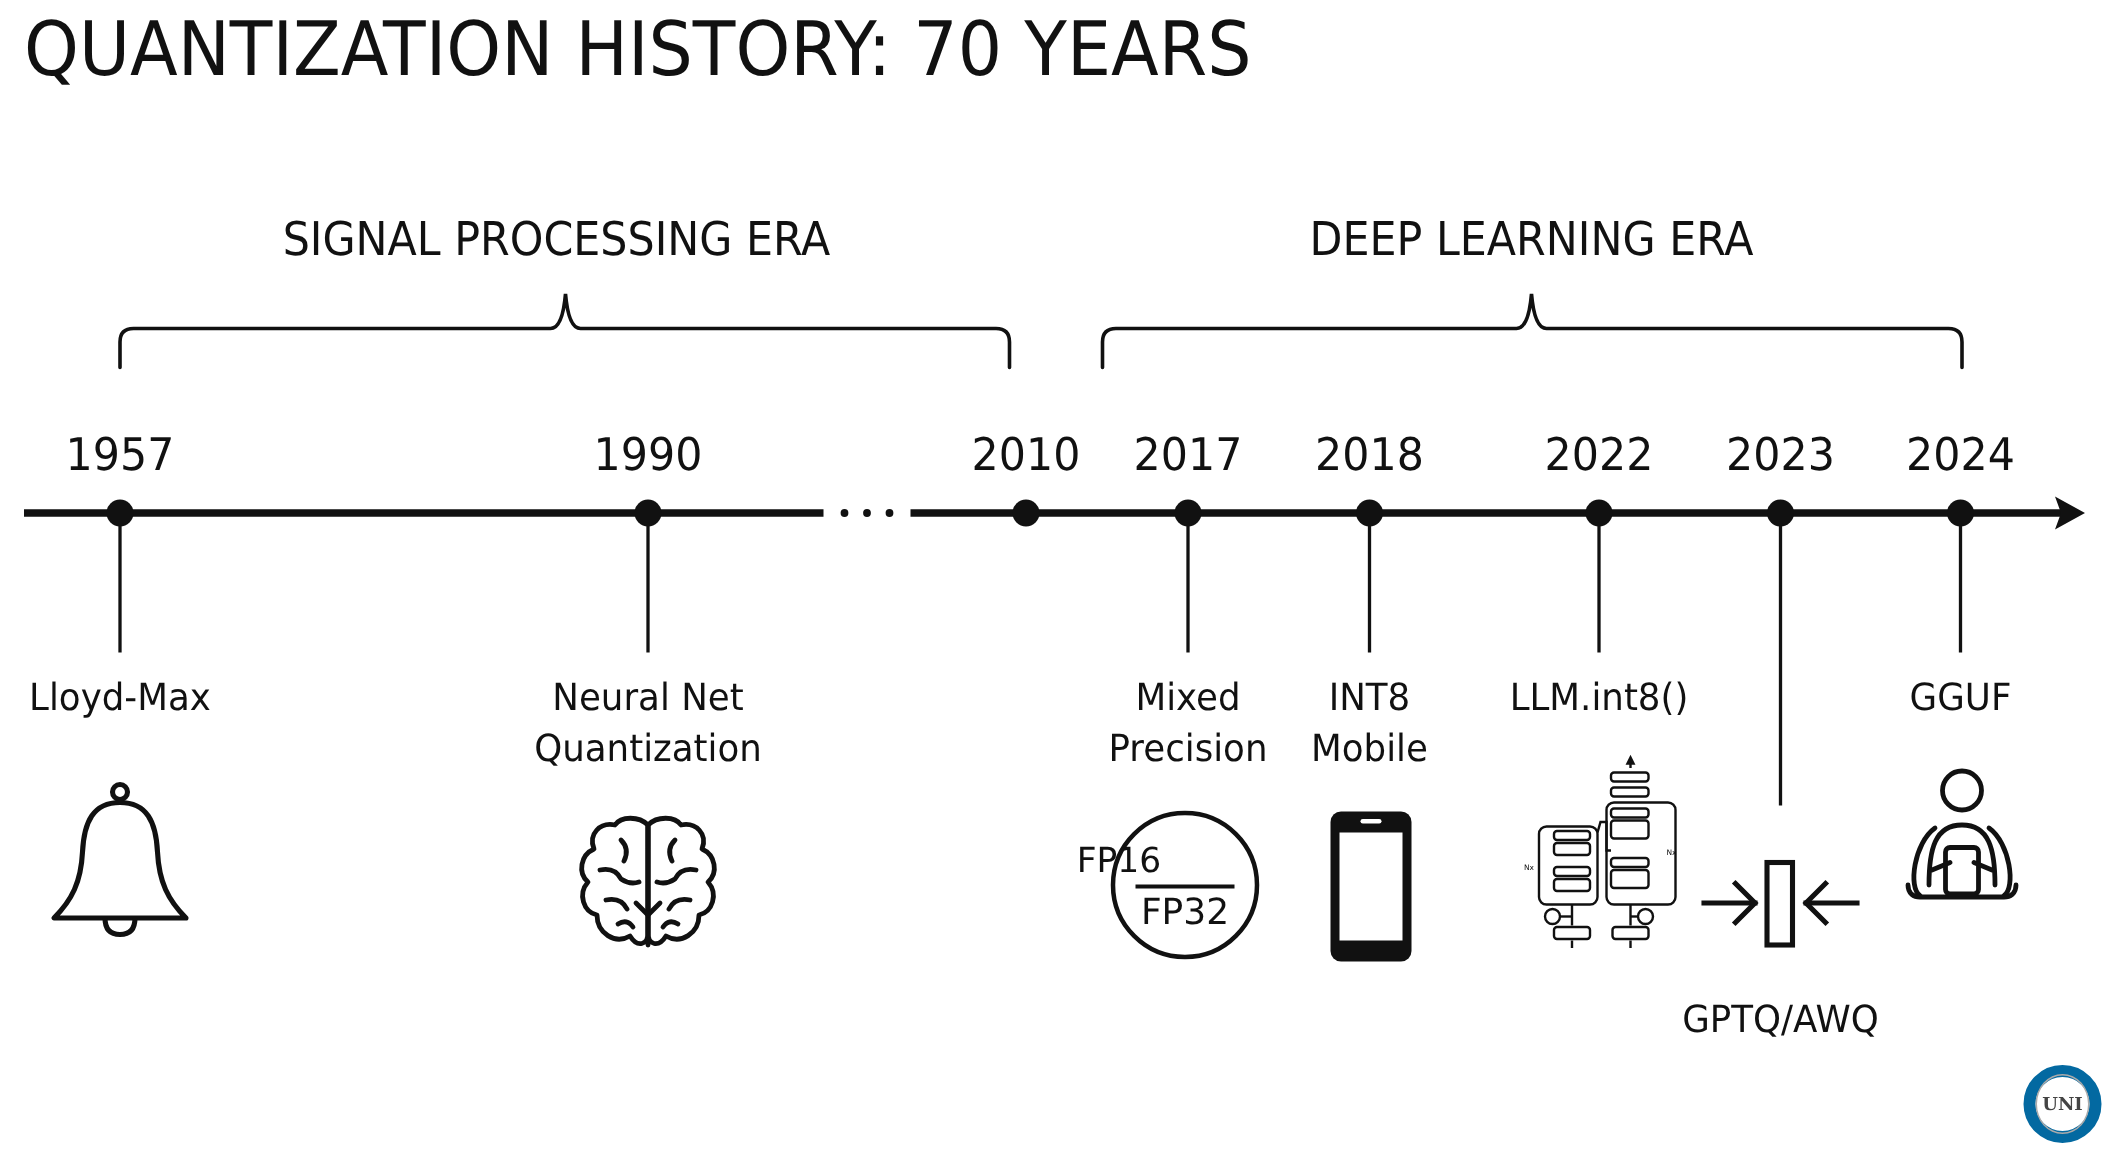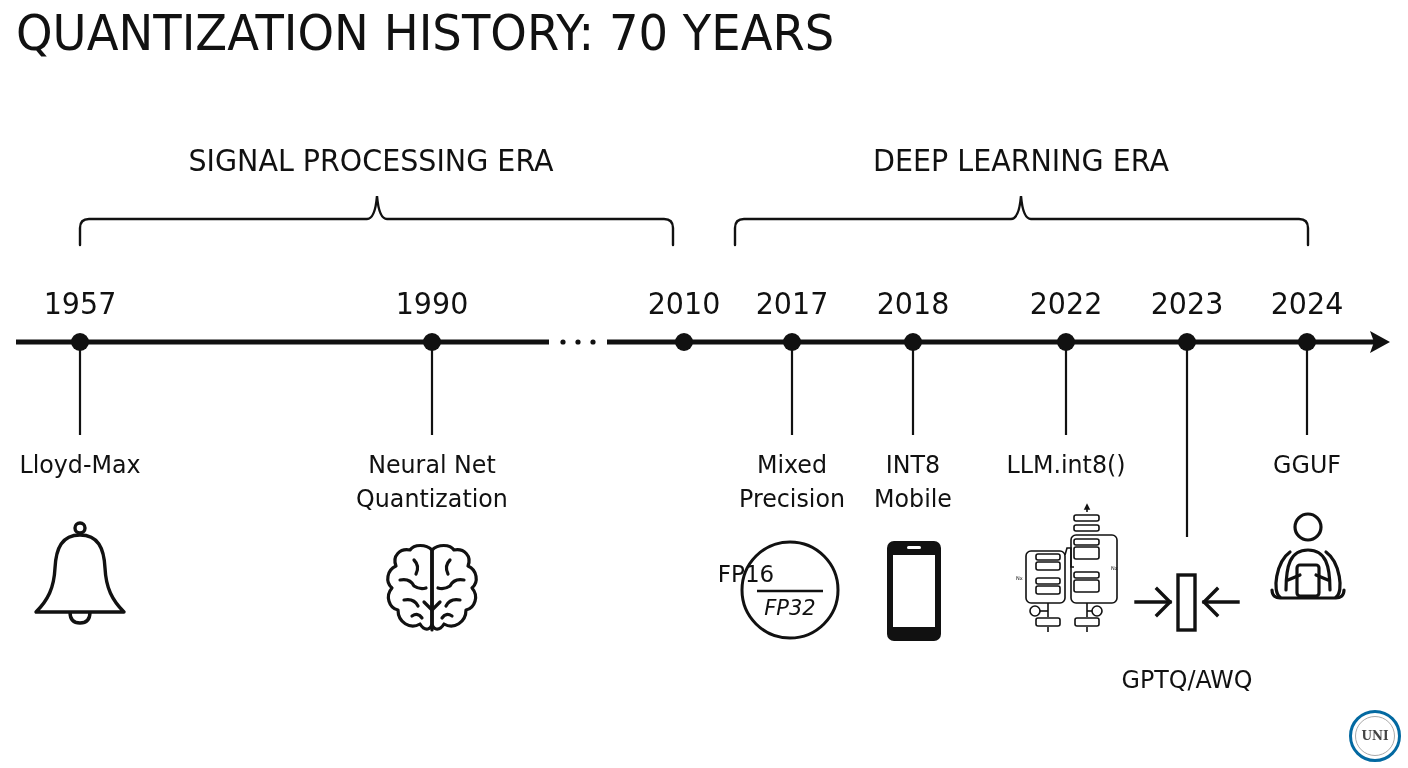--- a/index.html
+++ b/index.html
@@ -4,21 +4,21 @@
 <style>
   html, body { margin: 0; padding: 0; background: #ffffff; }
   body { width: 1408px; height: 768px; position: relative; overflow: hidden;
          font-family: "DejaVu Sans", "Liberation Sans", sans-serif; color: #111; }
   .abs { position: absolute; }
   .title { left: 16px; top: 2px; font-size: 50px; font-weight: 400; letter-spacing: 0px; white-space: nowrap; line-height: 62px; transform: scaleX(0.93); transform-origin: left top; }
   .era-label { font-size: 31px; white-space: nowrap; line-height: 40px; transform: translateX(-50%) scaleX(0.92); }
   .year { font-size: 30px; white-space: nowrap; line-height: 36px; transform: translateX(-50%) scaleX(0.95); top: 286px; }
   .event-label { font-size: 25px; line-height: 34px; text-align: center; white-space: nowrap; transform: translateX(-50%) scaleX(0.95); }
   svg { position: absolute; left: 0; top: 0; }
-  .seal { left: 1349px; top: 710px; width: 52px; height: 52px; border-radius: 50%; border: 3px solid #0369a1; box-sizing: border-box; display: flex; align-items: center; justify-content: center; }
+  .seal { left: 1349px; top: 710px; width: 52px; height: 52px; border-radius: 50%; border: 8px solid #0369a1; box-sizing: border-box; display: flex; align-items: center; }
   .seal-inner { width: 38px; height: 38px; border-radius: 50%; border: 1px solid #aaa; display: flex; align-items: center; justify-content: center; font-family: "DejaVu Serif", "Liberation Serif", serif; font-size: 12px; color: #444; font-weight: bold; }
 </style>
 </head>
 <body>
 
 <div class="abs title">QUANTIZATION HISTORY: 70 YEARS</div>
 
 <div class="abs era-label" style="left:371px; top:140px;">SIGNAL PROCESSING ERA</div>
 <div class="abs era-label" style="left:1021px; top:140px;">DEEP LEARNING ERA</div>
 
@@ -173,17 +173,17 @@
   <div>LLM.int8()</div>
 </div>
 <div class="abs event-label" style="left:1187px; top:663px;">
   <div>GPTQ/AWQ</div>
 </div>
 <div class="abs event-label" style="left:1307px; top:448px;">
   <div>GGUF</div>
 </div>
 
 <div class="abs" style="left:746px; top:560px; transform:translateX(-50%); font-size:23px; line-height:28px;">FP16</div>
-<div class="abs" style="left:790px; top:594px; transform:translateX(-50%); font-size:21px; line-height:28px;font-style:italic;">FP32</div>
+<div class="abs" style="left:790px; top:594px; transform:translateX(-50%); font-size:24px; line-height:28px;">FP32</div>
 
 <div class="abs seal">
   <div class="seal-inner">UNI</div>
 </div>
 
 </body></html>

